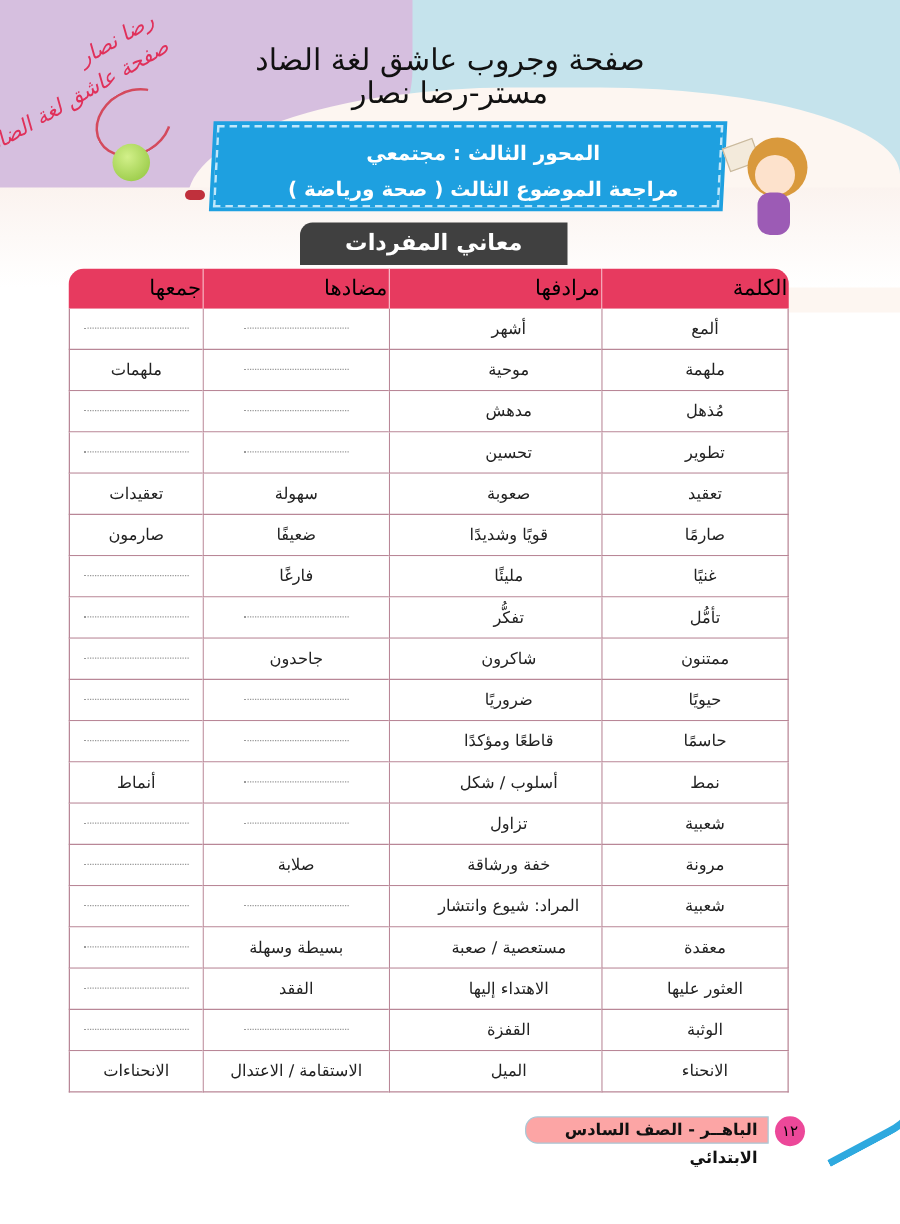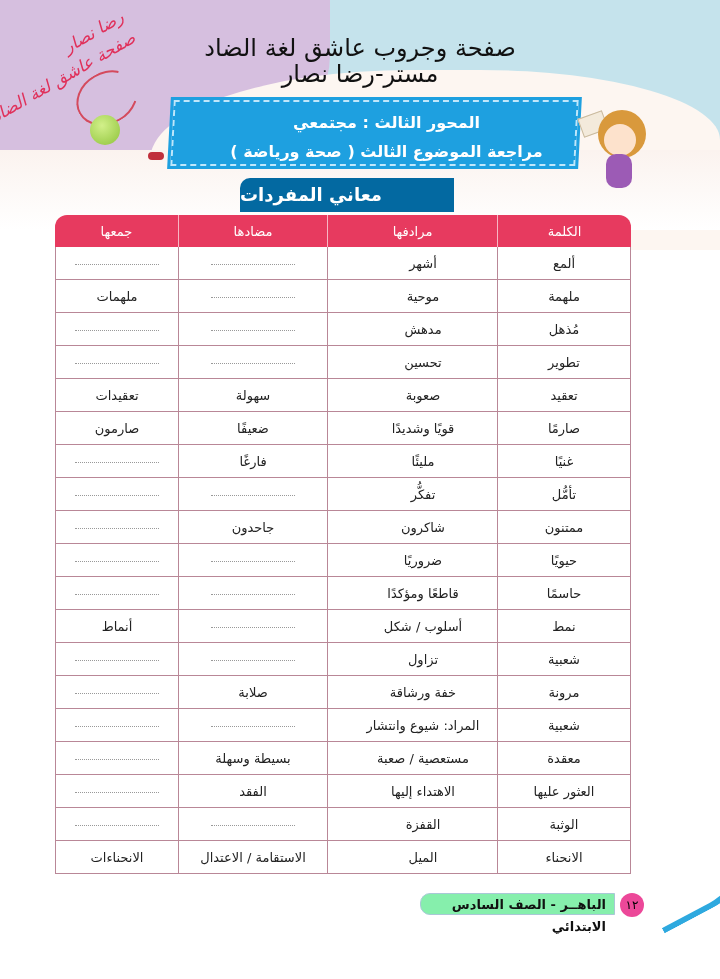--- a/index.html
+++ b/index.html
@@ -18,32 +18,32 @@
   .candy{position:absolute;left:148px;top:152px;width:16px;height:8px;border-radius:4px;background:#c0303c;}
   .banner{position:absolute;left:172px;top:100px;width:405px;height:66px;background:#1ea0e0;transform:skewX(-3deg);border:2px dashed #bfe7fb;outline:3px solid #1ea0e0;box-sizing:border-box;}
   .banner-text{position:absolute;left:172px;width:405px;text-align:center;color:#fff;font-weight:bold;direction:rtl;font-size:16px;margin-left:12px;}
   .b1{top:113px;}
   .b2{top:142px;}
   .girl{position:absolute;left:580px;top:110px;width:70px;height:100px;}
   .girl .hair{position:absolute;left:18px;top:0;width:48px;height:48px;border-radius:50%;background:#d9993c;}
   .girl .face{position:absolute;left:24px;top:14px;width:32px;height:32px;border-radius:50%;background:#fde2cc;}
   .girl .body{position:absolute;left:26px;top:44px;width:26px;height:34px;border-radius:10px;background:#9c5bb5;}
   .girl .book{position:absolute;left:0;top:4px;width:24px;height:18px;background:#f3eadb;border:1px solid #c9b99d;transform:rotate(-20deg);}
-  .section{position:absolute;left:240px;top:178px;width:214px;height:34px;background:#0369a1;color:#fff;text-align:left;font-weight:bold;font-size:18px;line-height:34px;direction:rtl;border-top-left-radius:10px;}
+  .section{position:absolute;left:240px;top:178px;width:214px;height:34px;background:#404040;color:#fff;text-align:center;font-weight:bold;font-size:18px;line-height:34px;direction:rtl;border-top-left-radius:10px;}
   table{position:absolute;left:55px;top:215px;width:576px;border-collapse:separate;border-spacing:0;direction:rtl;font-size:13px;}
-  th{background:#e73a5f;color:#ffffff;font-weight:normal;height:30px;font-size:13px;border-left:1px solid #f7b6c4;}
+  th{background:#e73a5f;color:#000000;font-weight:normal;height:30px;font-size:17px;border-left:1px solid #f7b6c4;text-align:right;}
   th:first-child{border-top-right-radius:12px;}
   th:last-child{border-top-left-radius:12px;border-left:none;}
   td{height:32px;border-bottom:1px solid #b98797;border-left:1px solid #b98797;text-align:center;color:#222;padding:0;background:#fff;}
-  td:first-child{border-right:1.5px solid #b98797;width:132px;}
+  td:first-child{border-right:1.5px solid #b98797;width:132px;padding-left:16px;}
   td:nth-child(2){width:148px;padding-left:21px;}
   td:nth-child(3){width:148px;}
   td:last-child{border-left:1.5px solid #b98797;}
   .dots{display:inline-block;width:84px;border-bottom:1px dotted #999;height:0;vertical-align:middle;}
-  .footer{position:absolute;left:420px;top:893px;width:195px;height:22px;border:1px solid #a9c8d6;border-radius:10px 0 0 10px;background:#86efac;direction:rtl;font-size:13px;font-weight:bold;line-height:22px;text-align:right;padding-right:8px;box-sizing:border-box;color:#111;}
+  .footer{position:absolute;left:420px;top:893px;width:195px;height:22px;border:1px solid #a9c8d6;border-radius:10px 0 0 10px;background:#fca5a5;direction:rtl;font-size:13px;font-weight:bold;line-height:22px;text-align:right;padding-right:8px;box-sizing:border-box;color:#111;}
   .page-num{position:absolute;left:620px;top:893px;width:24px;height:24px;border-radius:50%;background:#ec4899;color:#000;font-size:12px;text-align:center;line-height:24px;}
   .swoosh{position:absolute;left:645px;top:855px;width:110px;height:50px;border-bottom:6px solid #2ea9df;border-radius:0 0 60px 0;transform:rotate(-28deg);}
 </style>
 </head>
 <body>
 
 <div class="bg-blue"></div>
 <div class="bg-purple"></div>
 <div class="bg-cream"></div>
 <div class="bg-cream2"></div>

